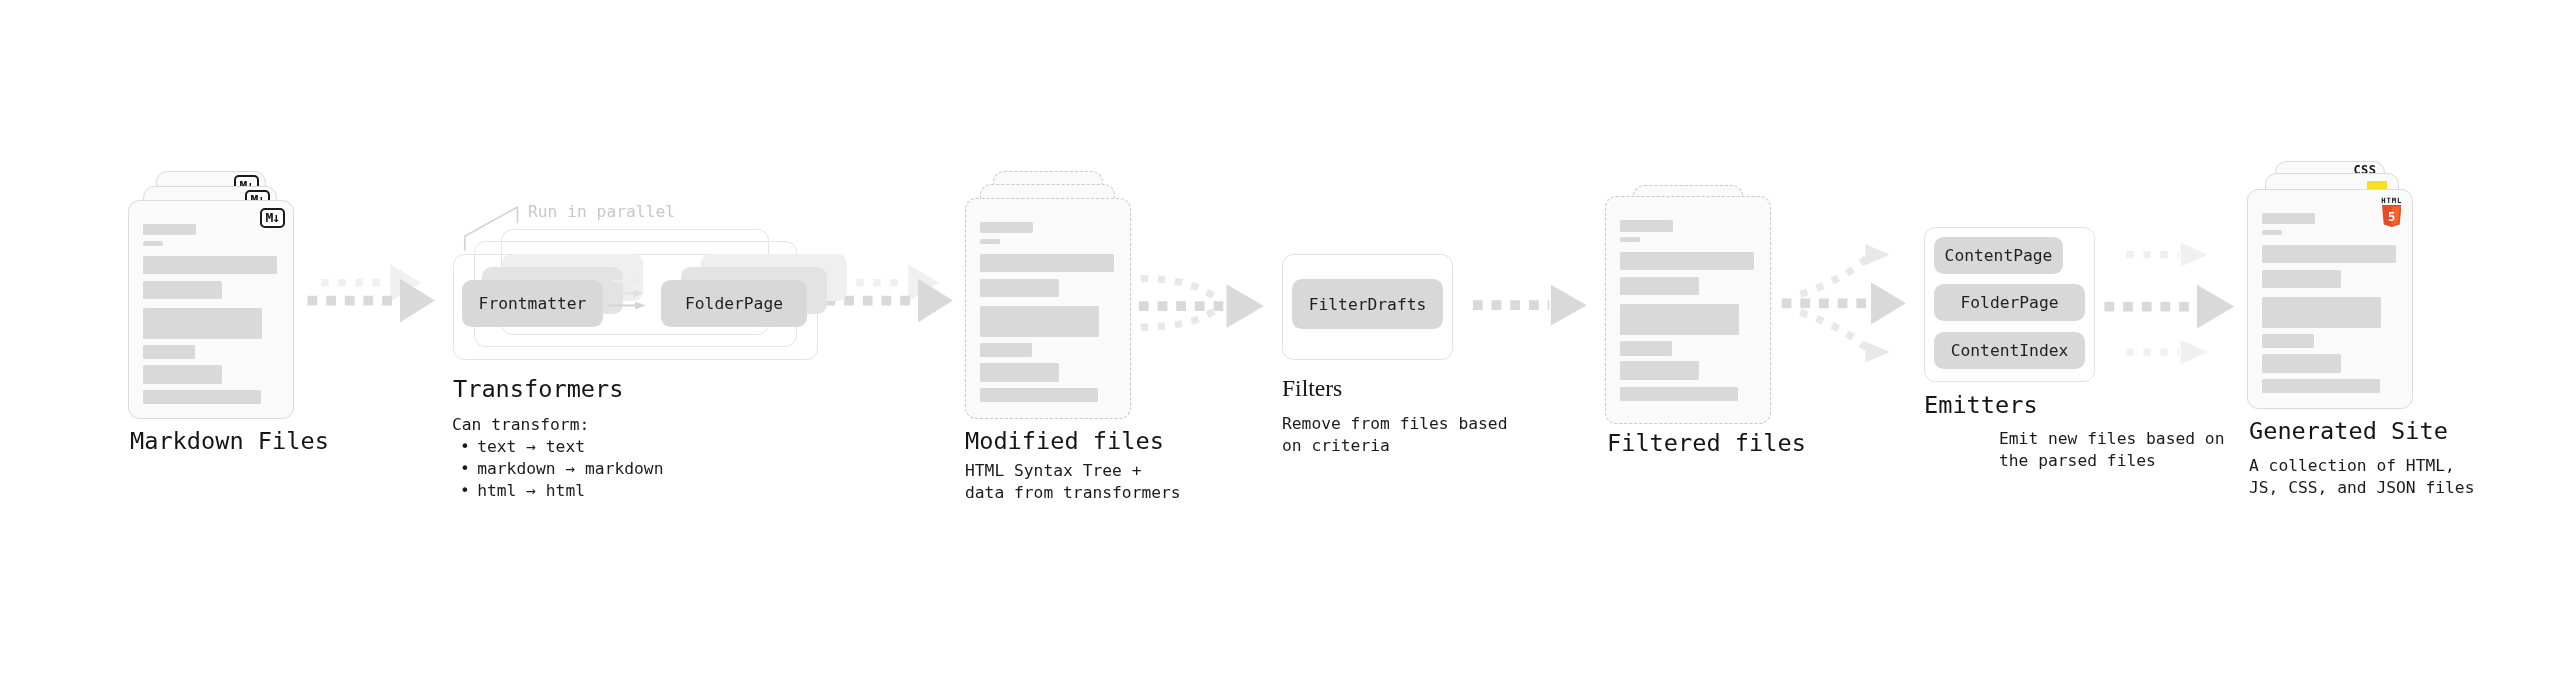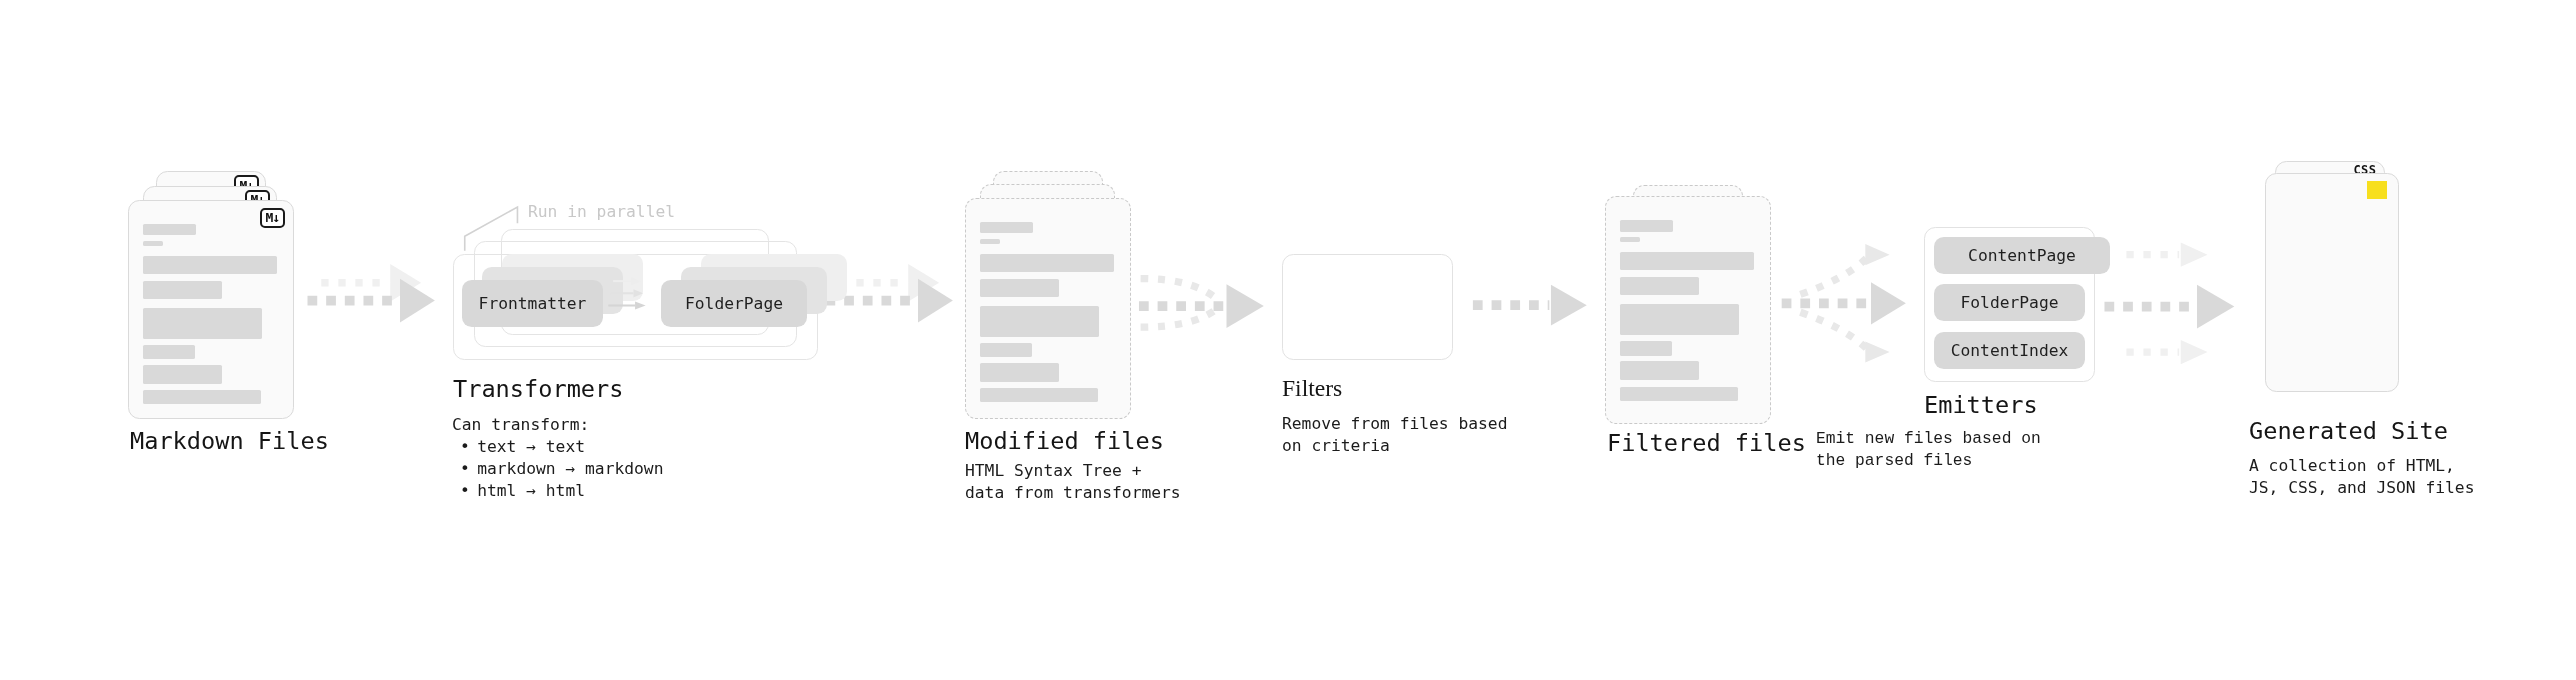--- a/index.html
+++ b/index.html
@@ -171,20 +171,23 @@
         </div>
     </div>
   </div>
   <div class="stage-label" style="left:965px;top:427px;">Modified files</div>
   <div class="desc" style="left:965px;top:460px;">
     <div>HTML Syntax Tree +</div>
     <div>data from transformers</div>
   </div>
 
   <div class="panel" style="left:1282px;top:254px;width:171px;height:106px;"></div>
+  <div class="gray-box" style="left:1292px;top:279px;width:151px;height:50px;">
+    <span>FilterDrafts</span>
+  </div>
   <div class="stage-label" style="left:1282px;top:375px;font-family:Liberation Serif, serif;">Filters</div>
   <div class="desc" style="left:1282px;top:413px;">
     <div>Remove from files based</div>
     <div>on criteria</div>
   </div>
 
   <div class="abs" style="left:1605px;top:185px;width:203px;height:244px;">
     <div class="page dashed" style="left:28.4px;top:0;width:110px;height:49px;"></div>
     <div class="page dashed" style="left:0;top:11.4px;width:166px;height:228px;">
       <div class="bars">
@@ -195,45 +198,65 @@
           <i></i>
           <i></i>
           <i></i>
           <i></i>
         </div>
     </div>
   </div>
   <div class="stage-label" style="left:1607px;top:429px;">Filtered files</div>
 
   <div class="panel" style="left:1924px;top:227px;width:171px;height:155px;"></div>
-  <div class="gray-box" style="left:1934px;top:237px;width:176px;height:37px;">
+  <div class="gray-box" style="left:1934px;top:237px;width:129px;height:37px;">
     <span>ContentPage</span>
   </div>
   <div class="gray-box" style="left:1934px;top:284px;width:151px;height:37px;">
     <span>FolderPage</span>
   </div>
   <div class="gray-box" style="left:1934px;top:332px;width:151px;height:37px;">
     <span>ContentIndex</span>
   </div>
   <div class="stage-label" style="left:1924px;top:391px;">Emitters</div>
-  <div class="desc" style="left:1816px;top:428px;font-family:Liberation Mono, monospace;">
+  <div class="desc" style="left:1999px;top:428px;">
     <div>Emit new files based on</div>
     <div>the parsed files</div>
   </div>
 
   <div class="abs" style="left:2247px;top:161px;width:203px;height:252px;">
     <div class="page" style="left:28.4px;top:0;width:110px;height:219px;">
       <div class="css-badge">
         <span>CSS</span>
         <div class="css-bar"></div>
       </div>
     </div>
     <div class="page" style="left:18px;top:12.2px;width:134px;height:219px;">
       <div class="js-badge"></div>
     </div>
+    <div class="page" style="left:0;top:28px;width:166px;height:220px;">
+      <div class="html5-badge">
+        <span class="html5-word">HTML</span>
+        <svg width="19.5" height="22" viewBox="0 0 24 27">
+          <polygon points="0,0 24,0 21.8,24 12,27 2.2,24" fill="#e44d26"></polygon>
+          <polygon points="12,2 12,25.2 19.9,22.7 21.8,2" fill="#f16529"></polygon>
+          <text x="12" y="20" text-anchor="middle" font-size="15" font-weight="bold" fill="#ffffff">5</text>
+        </svg>
+      </div>
+      <div class="bars">
+          <i></i>
+          <i></i>
+          <i></i>
+          <i></i>
+          <i></i>
+          <i></i>
+          <i></i>
+          <i></i>
+        </div>
+    </div>
   </div>
   <div class="stage-label" style="left:2249px;top:417px;">Generated Site</div>
   <div class="desc" style="left:2249px;top:455px;">
     <div>A collection of HTML,</div>
     <div>JS, CSS, and JSON files</div>
   </div>
 
 </div>
 
 

